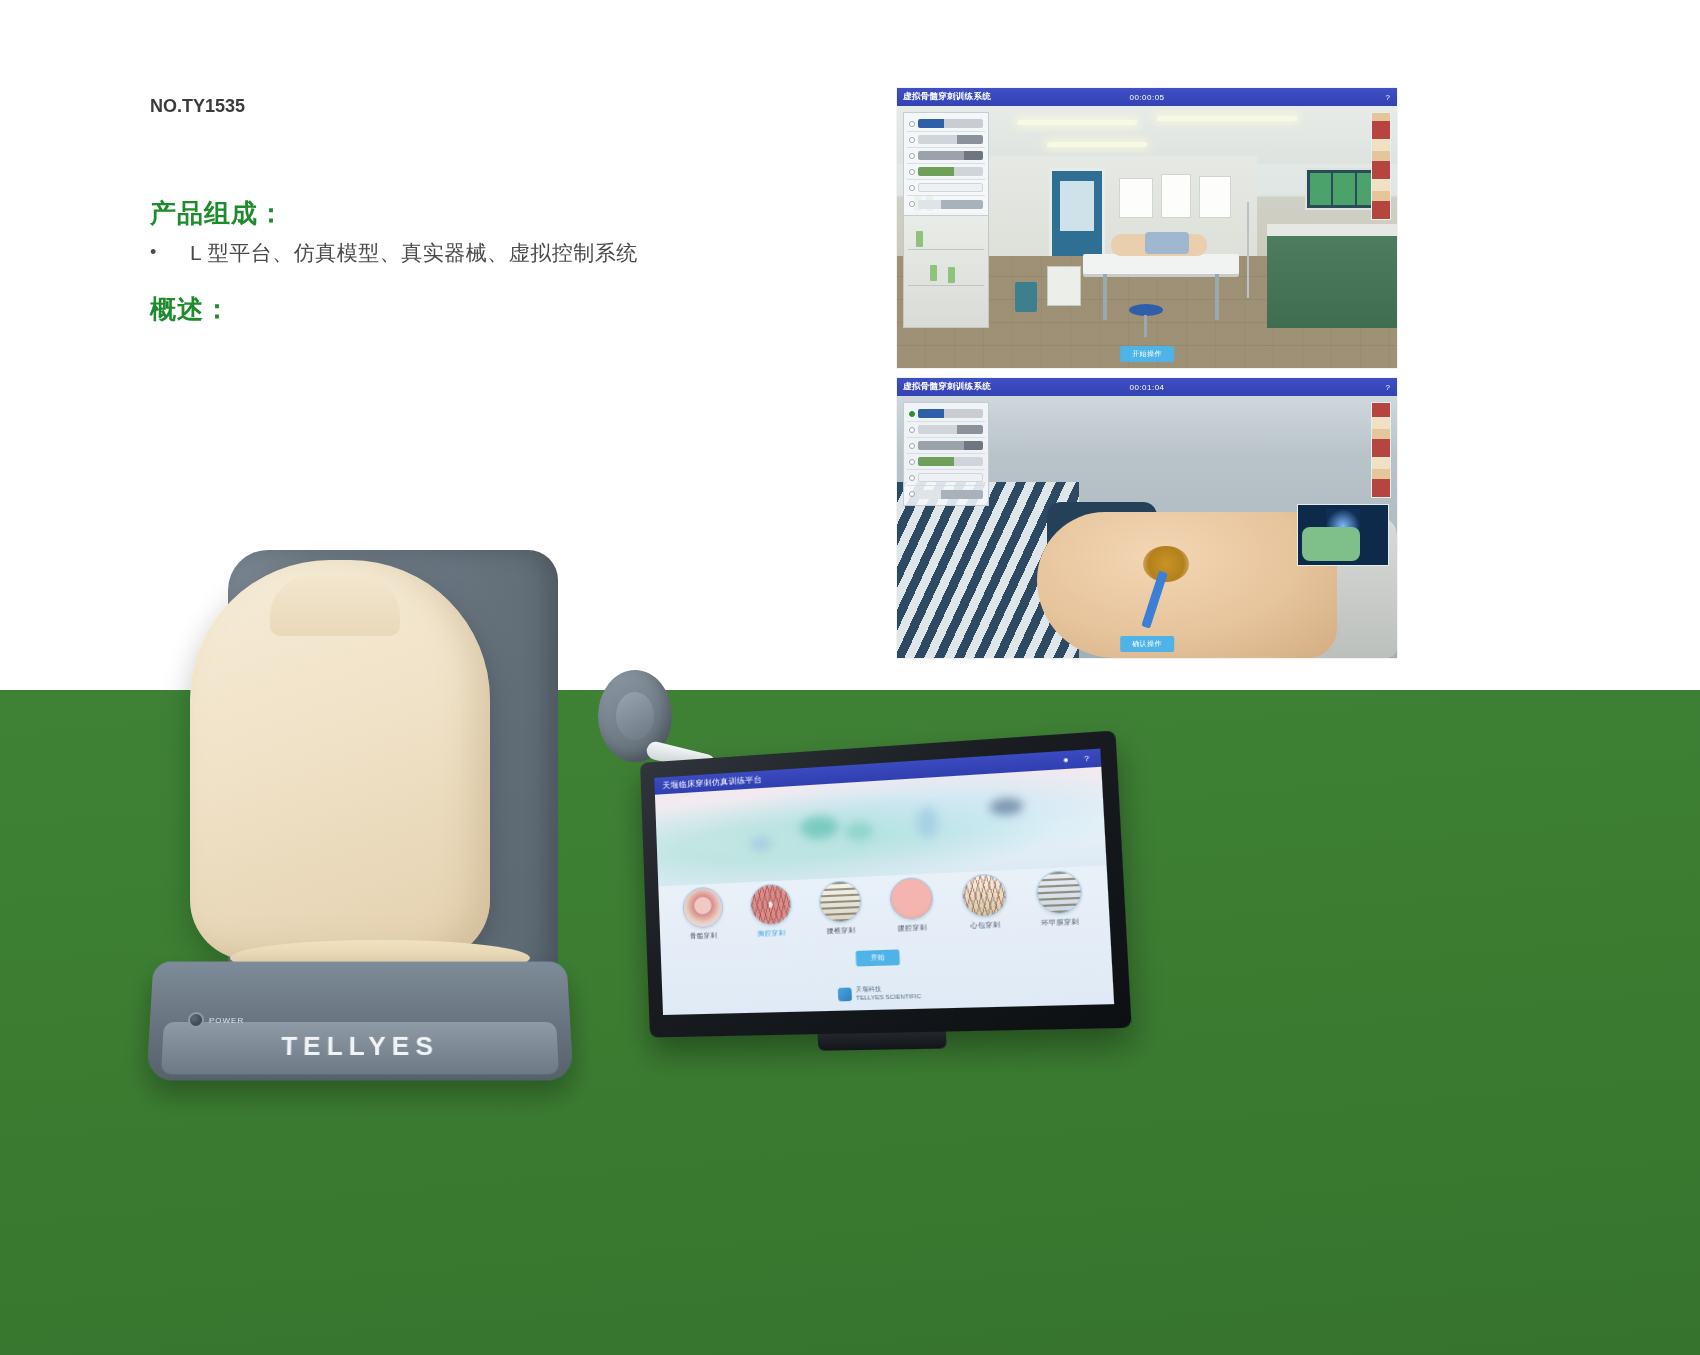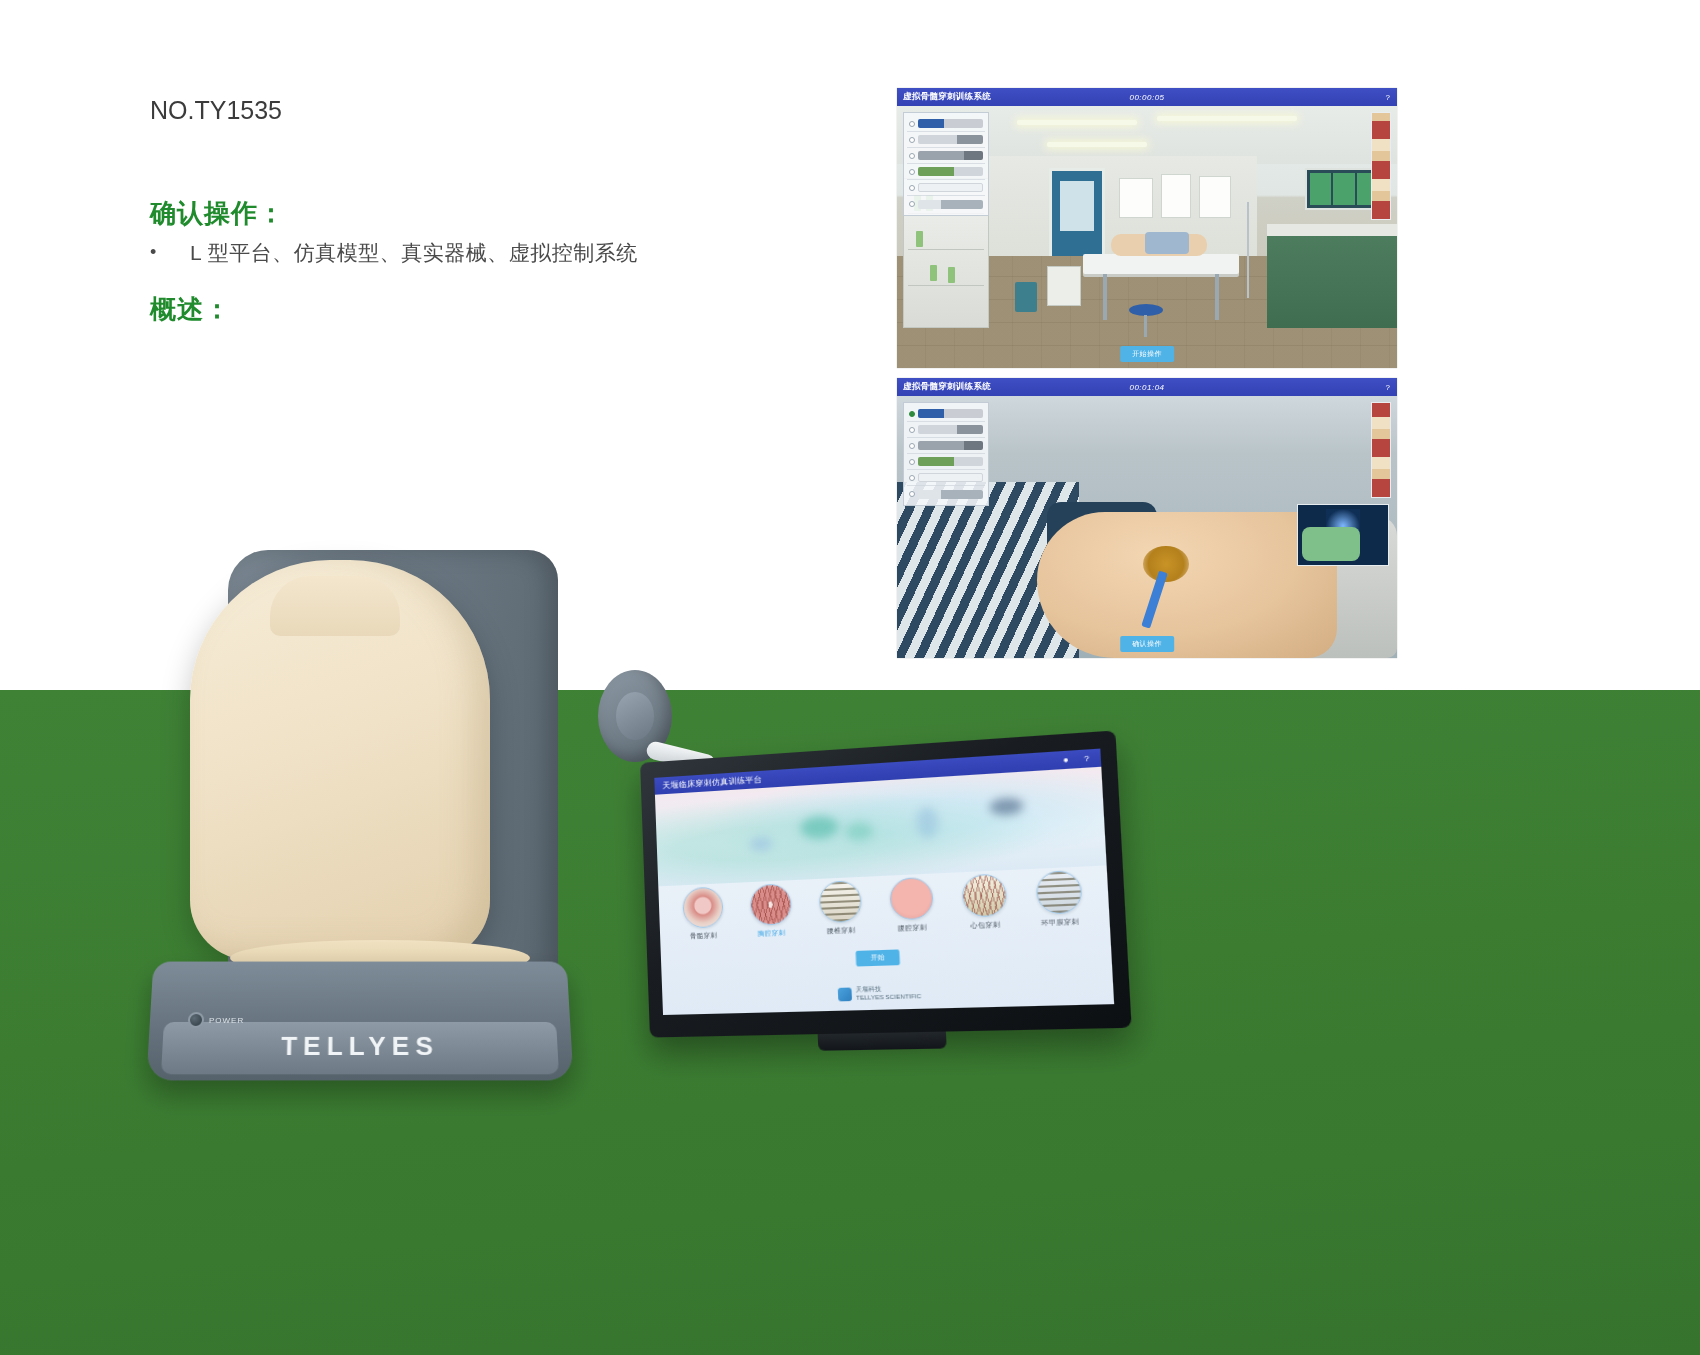--- a/index.html
+++ b/index.html
@@ -40,22 +40,22 @@
     left: 148px; top: 28px;
     font-size: 46px;
     font-weight: bold;
     color: #3d8b38;
     letter-spacing: 1px;
     line-height: 1.1;
   }
   .model-no {
     position: absolute;
     left: 150px; top: 96px;
-    font-size: 25px;
-    font-weight: normal;
+    font-size: 18px;
+    font-weight: bold;
     color: #3b3b3b;
     letter-spacing: 0px;
   }
 
   .sec-heading {
     position: absolute;
     font-size: 26px;
     font-weight: bold;
     color: #1f8b2c;
     letter-spacing: 1px;
@@ -117,21 +117,20 @@
     color: #ffffff;
     font-size: 8.5px;
     padding: 0 6px;
   }
   .shot-title { font-weight: bold; letter-spacing: .3px; }
   .shot-timer {
     position: absolute;
     left: 50%; transform: translateX(-50%);
     font-size: 8px;
     letter-spacing: .5px;
-    font-style: italic;
   }
   .shot-help {
     position: absolute;
     right: 7px;
     font-size: 8px;
   }
 
   .shot-body { position: relative; height: 262px; overflow: hidden; }
 
   
@@ -499,21 +498,21 @@
 <body>
 
 <div class="page">
 
   <div class="green-band">
     <div class="green-band-shade"></div>
   </div>
 
   <div class="model-no">NO.TY1535</div>
 
-  <div class="sec-heading compose">确认操作：</div>
+  <div class="sec-heading compose">产品组成：</div>
 
   <div class="bullet-row">
     <span class="bullet-dot">•</span>
     <span class="bullet-text">L 型平台、仿真模型、真实器械、虚拟控制系统</span>
   </div>
 
   <div class="sec-heading overview">概述：</div>
 
   <div class="shot shot-1">
     <div class="shot-topbar">

